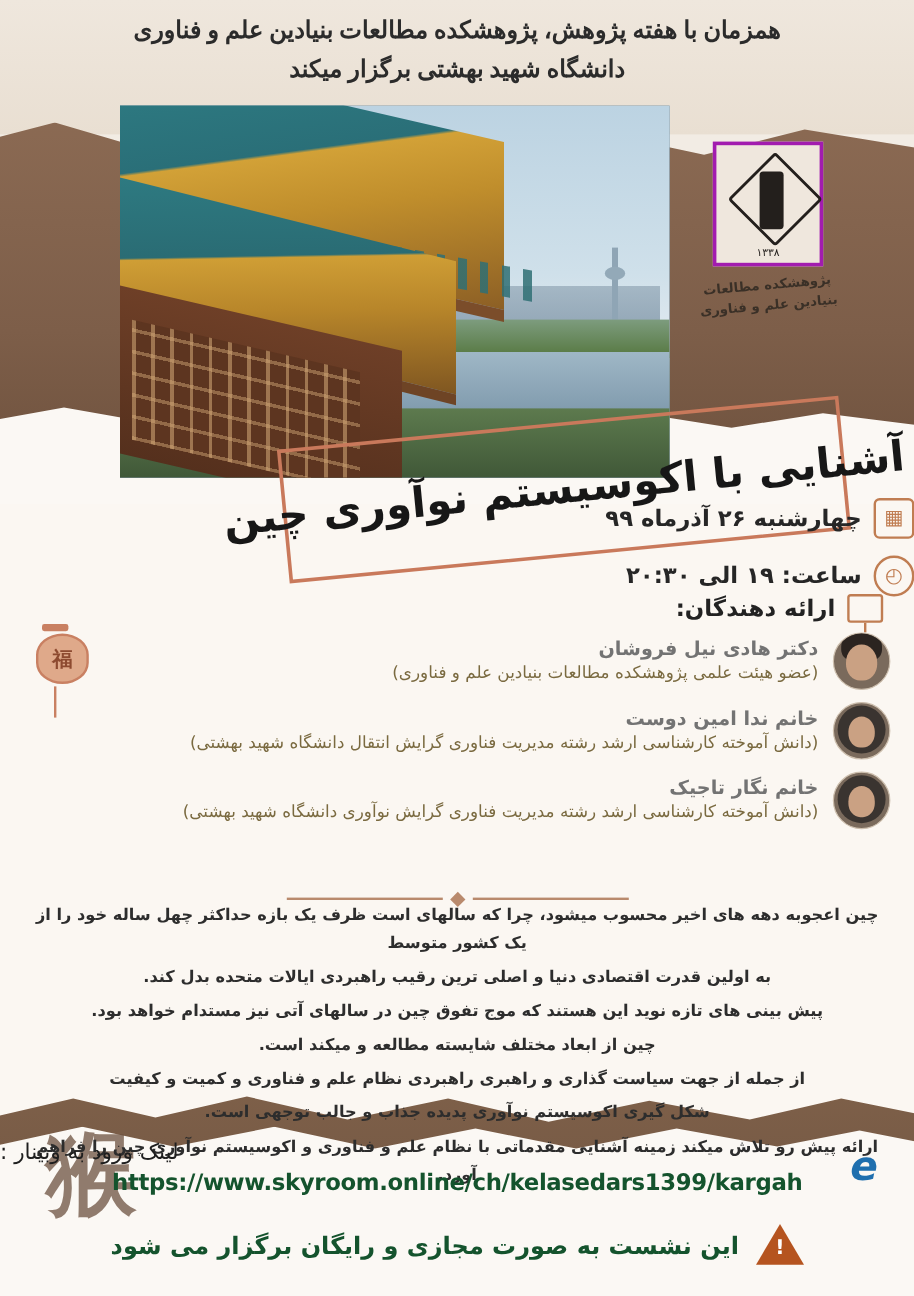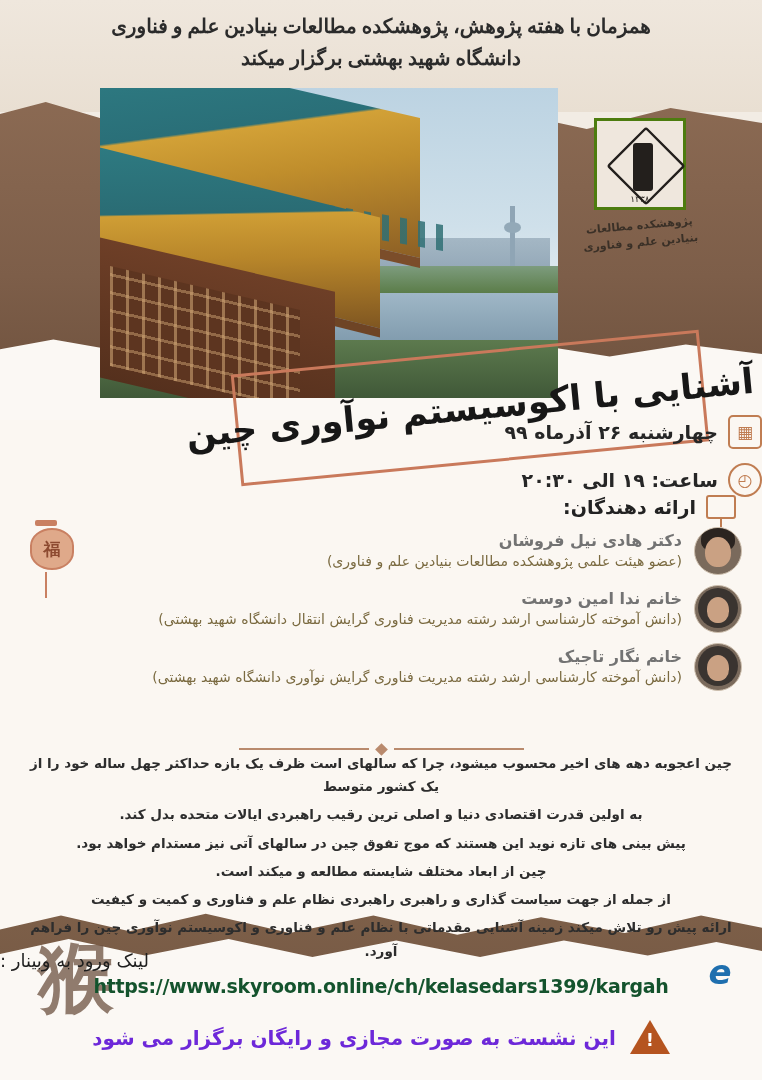--- a/index.html
+++ b/index.html
@@ -128,22 +128,22 @@
     transform: skewY(10deg);
     opacity: .85;
   }
 
   
   .logo-box {
     position: absolute; right: 62px; top: 118px; width: 120px; height: 175px;
     z-index: 7; text-align: center;
   }
   .logo-emblem {
-    width: 92px; height: 92px; margin: 0 auto;
-    border: 3px solid #4d7c0f;
+    width: 92px; height: 104px; margin: 0 auto;
+    border: 3px solid #a21caf;
     position: relative;
     background: #efe7dd;
   }
   .logo-emblem:before{
     content:""; position:absolute; left:14px; top:10px; width:64px; height:64px;
     border: 3px solid #231f1c; border-radius: 4px;
     transform: rotate(45deg) scale(.8);
   }
   .logo-emblem:after{
     content:""; position:absolute; left:36px; top:22px; width:20px; height:48px;
@@ -290,21 +290,21 @@
     color:#1f6fae; font-size: 34px; font-weight: bold; font-style: italic;
   }
   .link-url {
     font-size: 19px; font-weight: bold; color:#14532d; direction: ltr;
     letter-spacing: -0.3px;
   }
   .footer-note-row {
     position: absolute; right: 0; top: 1020px; width: 762px; z-index: 10;
     display:flex; align-items:center; justify-content:center; gap: 14px;
   }
-  .footer-note { font-size: 20px; font-weight: bold; color:#6d28d9; }
+  .footer-note { font-size: 20px; font-weight: bold; color:#14532d; }
   .warn-icon {
     width: 40px; height: 36px; position: relative; flex: 0 0 40px;
   }
   .warn-icon .tri {
     width: 0; height: 0; border-left: 20px solid transparent; border-right: 20px solid transparent;
     border-bottom: 34px solid #b5541f;
   }
   .warn-icon .bang {
     position: absolute; left: 50%; top: 12px; transform: translateX(-50%);
     color: #fff; font-size: 17px; font-weight: bold; line-height: 1;
@@ -415,20 +415,21 @@
     <span class="dm"></span>
     <span class="ln"></span>
   </div>
 
   <div class="body-text">
     <p>چین اعجوبه دهه های اخیر محسوب میشود، چرا که سالهای است ظرف یک بازه حداکثر چهل ساله خود را از یک کشور متوسط</p>
     <p>به اولین قدرت اقتصادی دنیا و اصلی ترین رقیب راهبردی ایالات متحده بدل کند.</p>
     <p>پیش بینی های تازه نوید این هستند که موج تفوق چین در سالهای آتی نیز مستدام خواهد بود.</p>
     <p>چین از ابعاد مختلف شایسته مطالعه و میکند است.</p>
     <p>از جمله از جهت سیاست گذاری و راهبری راهبردی نظام علم و فناوری و کمیت و کیفیت</p>
+    <p>شکل گیری اکوسیستم نوآوری پدیده جذاب و جالب توجهی است.</p>
     <p>ارائه پیش رو تلاش میکند زمینه آشنایی مقدماتی با نظام علم و فناوری و اکوسیستم نوآوری چین را فراهم آورد.</p>
   </div>
 
   <div class="monkey">猴</div>
 
   <div class="ie-icon">e</div>
   <div class="link-block">
     <div class="link-label-row">
       <div class="link-label">لینک ورود به وبینار :</div>
     </div>

